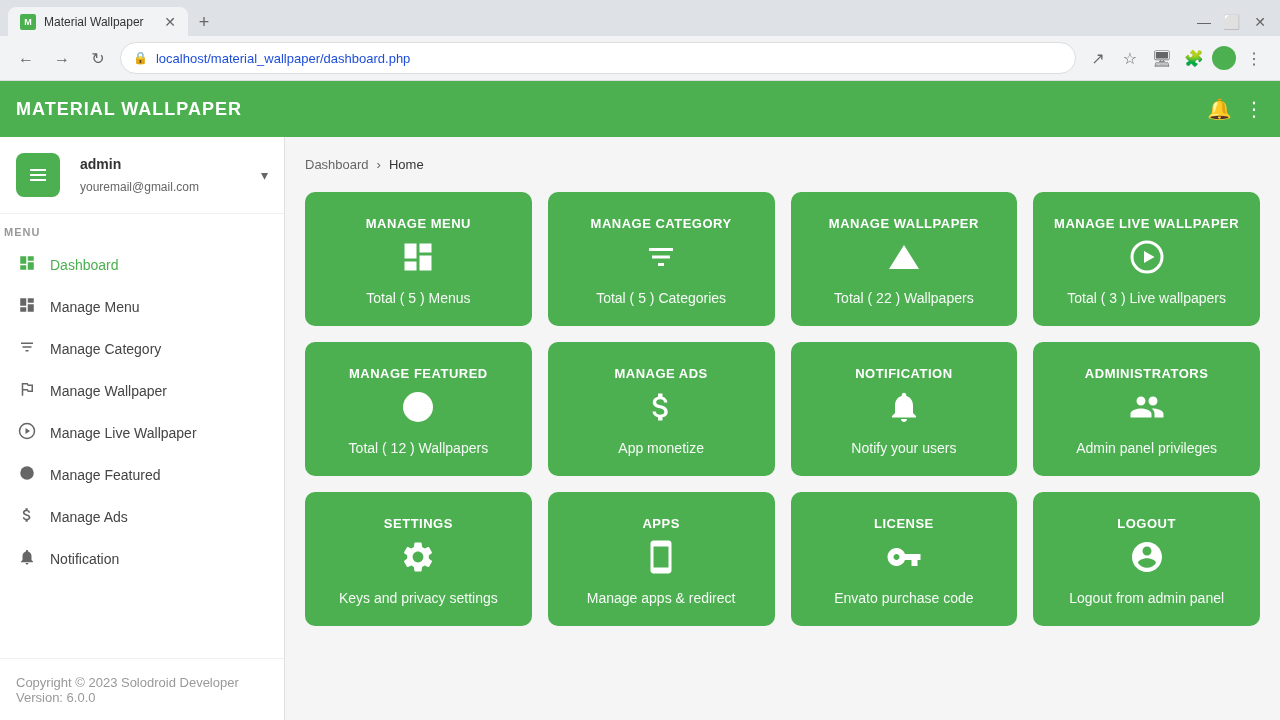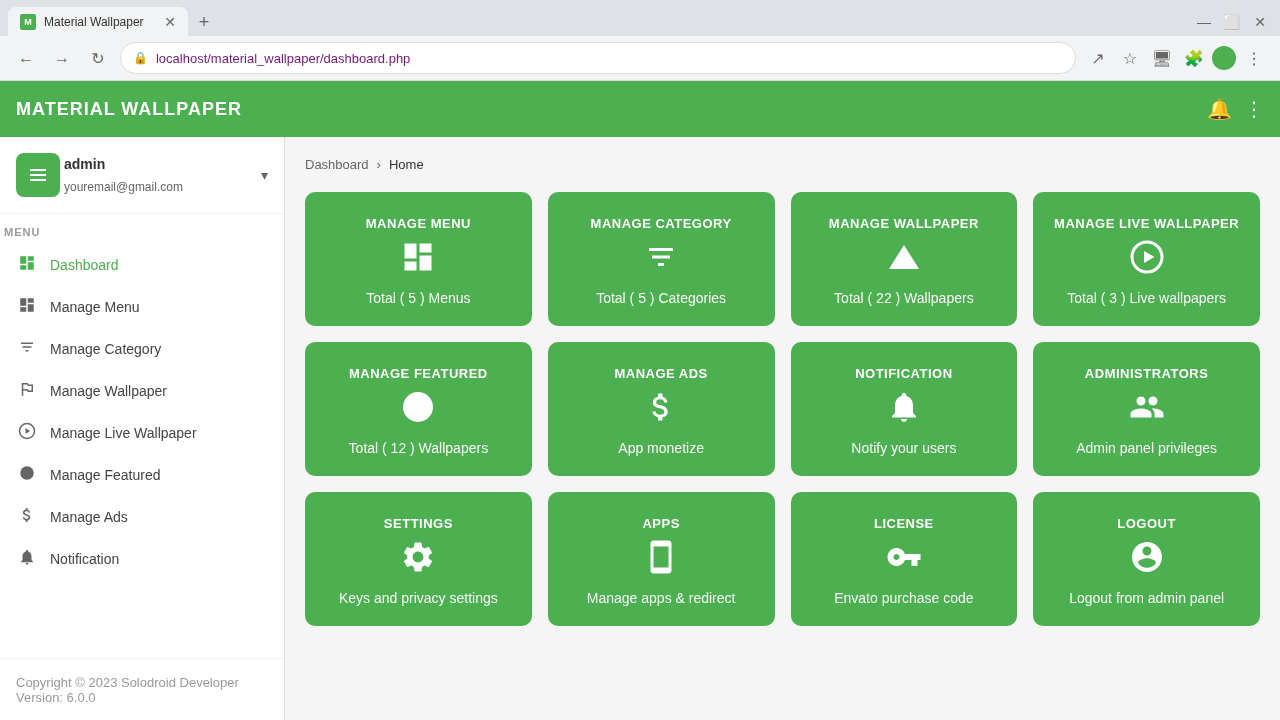--- a/index.html
+++ b/index.html
@@ -12,35 +12,35 @@
     .browser-tab .favicon { width: 16px; height: 16px; background: #4caf50; border-radius: 2px; display: flex; align-items: center; justify-content: center; color: white; font-size: 9px; flex-shrink: 0; }
     .browser-tab .tab-title { flex: 1; overflow: hidden; text-overflow: ellipsis; white-space: nowrap; }
     .browser-tab .close-tab { cursor: pointer; color: #666; font-size: 14px; }
     .new-tab-btn { width: 24px; height: 24px; display: flex; align-items: center; justify-content: center; color: #666; font-size: 18px; cursor: pointer; margin-left: 4px; }
     .window-controls { margin-left: auto; display: flex; gap: 4px; }
     .window-btn { width: 24px; height: 24px; display: flex; align-items: center; justify-content: center; color: #666; font-size: 14px; cursor: pointer; }
     .browser-toolbar { display: flex; align-items: center; padding: 6px 12px; gap: 8px; background: #f1f3f4; height: 44px; }
     .nav-btn { width: 28px; height: 28px; display: flex; align-items: center; justify-content: center; color: #666; font-size: 16px; cursor: pointer; border-radius: 50%; }
     .address-bar { flex: 1; display: flex; align-items: center; background: white; border: 1px solid #ddd; border-radius: 20px; padding: 4px 12px; height: 32px; gap: 8px; }
     .address-bar .lock-icon { color: #666; font-size: 12px; }
-    .address-bar .url { font-size: 13px; color: #701a75; flex: 1; }
+    .address-bar .url { font-size: 13px; color: #1d4ed8; flex: 1; }
     .toolbar-actions { display: flex; align-items: center; gap: 4px; }
     .toolbar-icon { width: 28px; height: 28px; display: flex; align-items: center; justify-content: center; color: #666; font-size: 16px; cursor: pointer; border-radius: 50%; }
 
     
     .app-header { background: #4caf50; color: white; height: 56px; display: flex; align-items: center; padding: 0 16px; position: relative; }
     .app-header .app-title { font-size: 18px; font-weight: bold; letter-spacing: 1px; flex: 1; }
     .app-header .header-icons { display: flex; align-items: center; gap: 12px; }
     .header-icon-btn { color: white; font-size: 20px; cursor: pointer; }
 
     .app-body { display: flex; height: calc(720px - 36px - 44px - 56px); }
 
     
     .sidebar { width: 285px; background: white; border-right: 1px solid #e0e0e0; display: flex; flex-direction: column; overflow-y: auto; flex-shrink: 0; }
-    .sidebar-user { display: flex; align-items: center; padding: 16px; gap: 4px; border-bottom: 1px solid #f0f0f0; }
+    .sidebar-user { display: flex; align-items: center; padding: 16px; gap: 20px; border-bottom: 1px solid #f0f0f0; }
     .user-avatar { width: 44px; height: 44px; background: #4caf50; border-radius: 8px; display: flex; align-items: center; justify-content: center; color: white; font-size: 20px; flex-shrink: 0; }
     .user-info { flex: 1; }
     .user-name { font-weight: bold; color: #333; font-size: 14px; }
     .user-email { color: #666; font-size: 12px; margin-top: 8px; }
     .dropdown-arrow { color: #666; font-size: 14px; cursor: pointer; }
     .menu-label { padding: 12px 4px 6px; font-size: 11px; color: #999; font-weight: bold; letter-spacing: 1px; }
     .sidebar-item { display: flex; align-items: center; padding: 10px 16px; gap: 12px; cursor: pointer; color: #444; }
     .sidebar-item.active { color: #4caf50; }
     .sidebar-item .item-icon { width: 22px; text-align: center; font-size: 16px; color: inherit; }
     .sidebar-item .item-label { font-size: 14px; }

